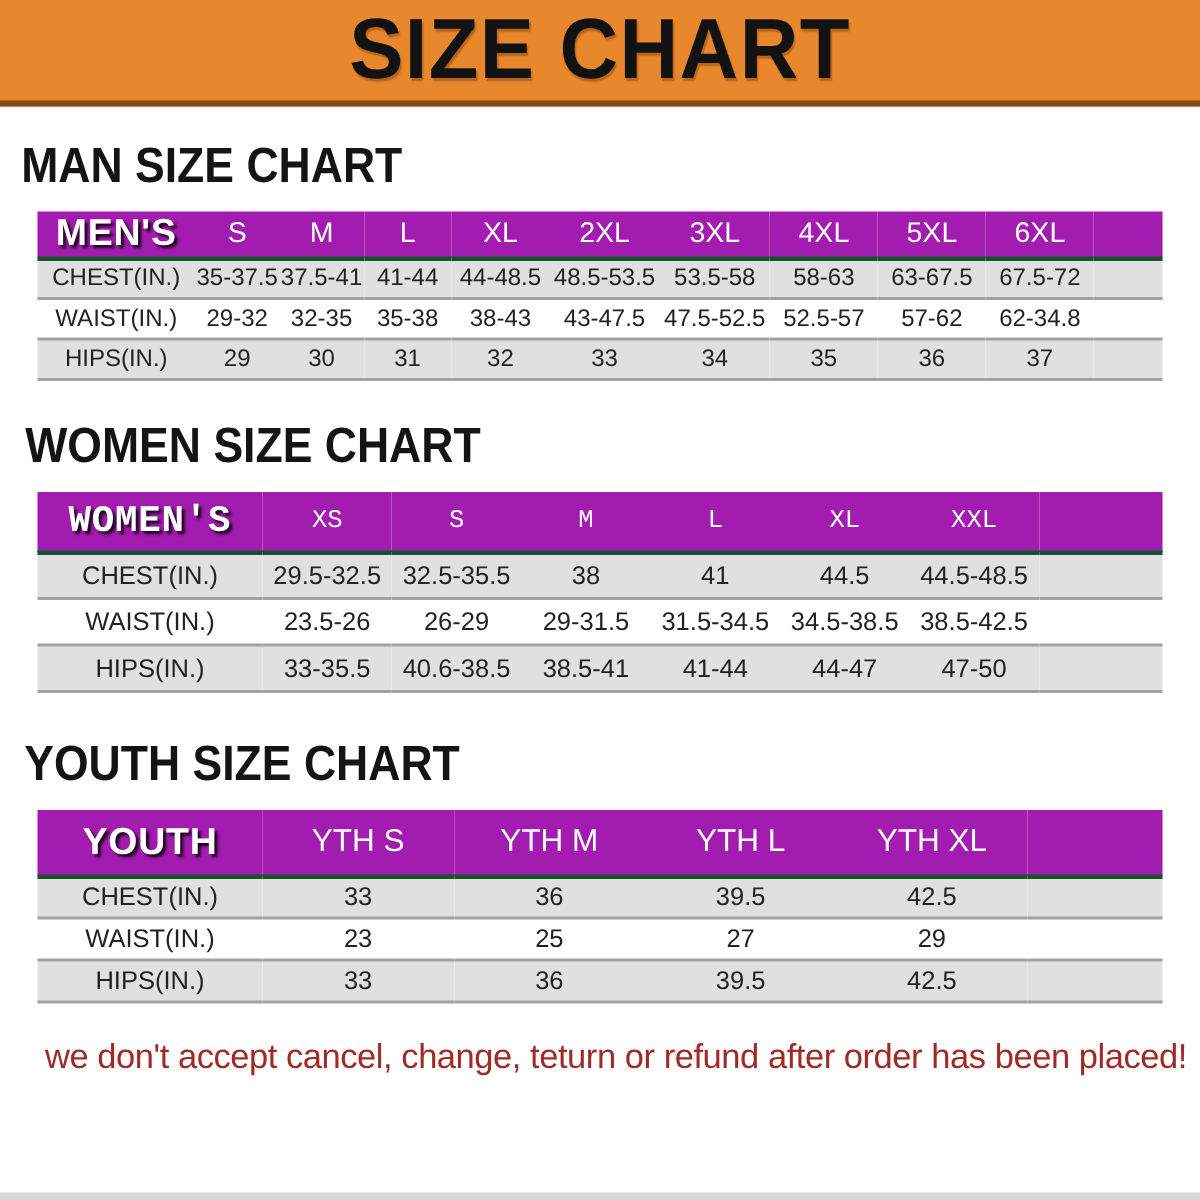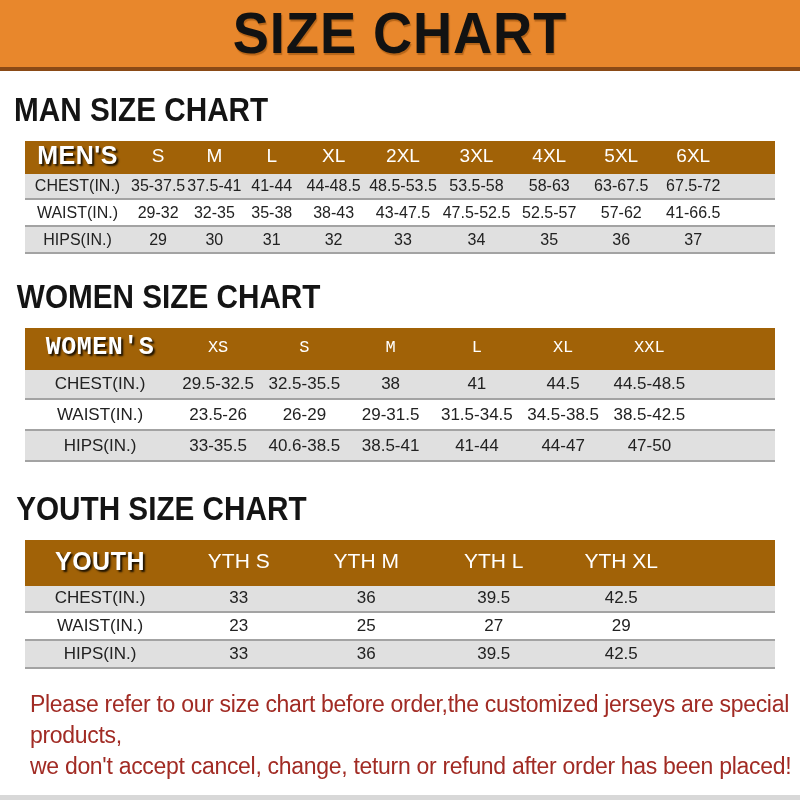--- a/index.html
+++ b/index.html
@@ -39,22 +39,22 @@
     width: 750px;
     margin: 15px auto 0 auto;
     border-collapse: collapse;
     table-layout: fixed;
   }
   table.size-table th, table.size-table td {
     text-align: center; white-space: nowrap;
     padding: 0;
   }
   thead tr {
-    background: #a16207;
-    border-bottom: 3px solid #a16207;
+    background: #a21caf;
+    border-bottom: 3px solid #14532d;
   }
   thead th {
     color: #ffffff; font-weight: normal;
   }
   th.group-label {
     text-align: left; padding-left: 10px;
     font-weight: bold; font-size: 25px; letter-spacing: 0.5px;
     text-shadow: 2px 2px 2px rgba(0,0,0,0.85);
   }
   tbody tr { border-bottom: 2px solid #a3a3a3; }
@@ -146,21 +146,21 @@
       <tr>
         <td class="row-label">WAIST(IN.)</td>
         <td class="value">29-32</td>
         <td class="value">32-35</td>
         <td class="value">35-38</td>
         <td class="value">38-43</td>
         <td class="value">43-47.5</td>
         <td class="value">47.5-52.5</td>
         <td class="value">52.5-57</td>
         <td class="value">57-62</td>
-        <td class="value">41-66.5</td>
+        <td class="value">62-34.8</td>
         <td class="filler"></td>
       </tr>
       <tr>
         <td class="row-label">HIPS(IN.)</td>
         <td class="value">29</td>
         <td class="value">30</td>
         <td class="value">31</td>
         <td class="value">32</td>
         <td class="value">33</td>
         <td class="value">34</td>
@@ -276,17 +276,16 @@
         <td class="value">33</td>
         <td class="value">36</td>
         <td class="value">39.5</td>
         <td class="value">42.5</td>
         <td class="filler"></td>
       </tr>
     </tbody>
 </table>
 
 <div class="disclaimer">
-  <div>Please refer to our size chart before order,the customized jerseys are special products,</div>
   <div>we don't accept cancel, change, teturn or refund after order has been placed!</div>
 </div>
 
 <div class="bottom-strip"></div>
 
 </body></html>

